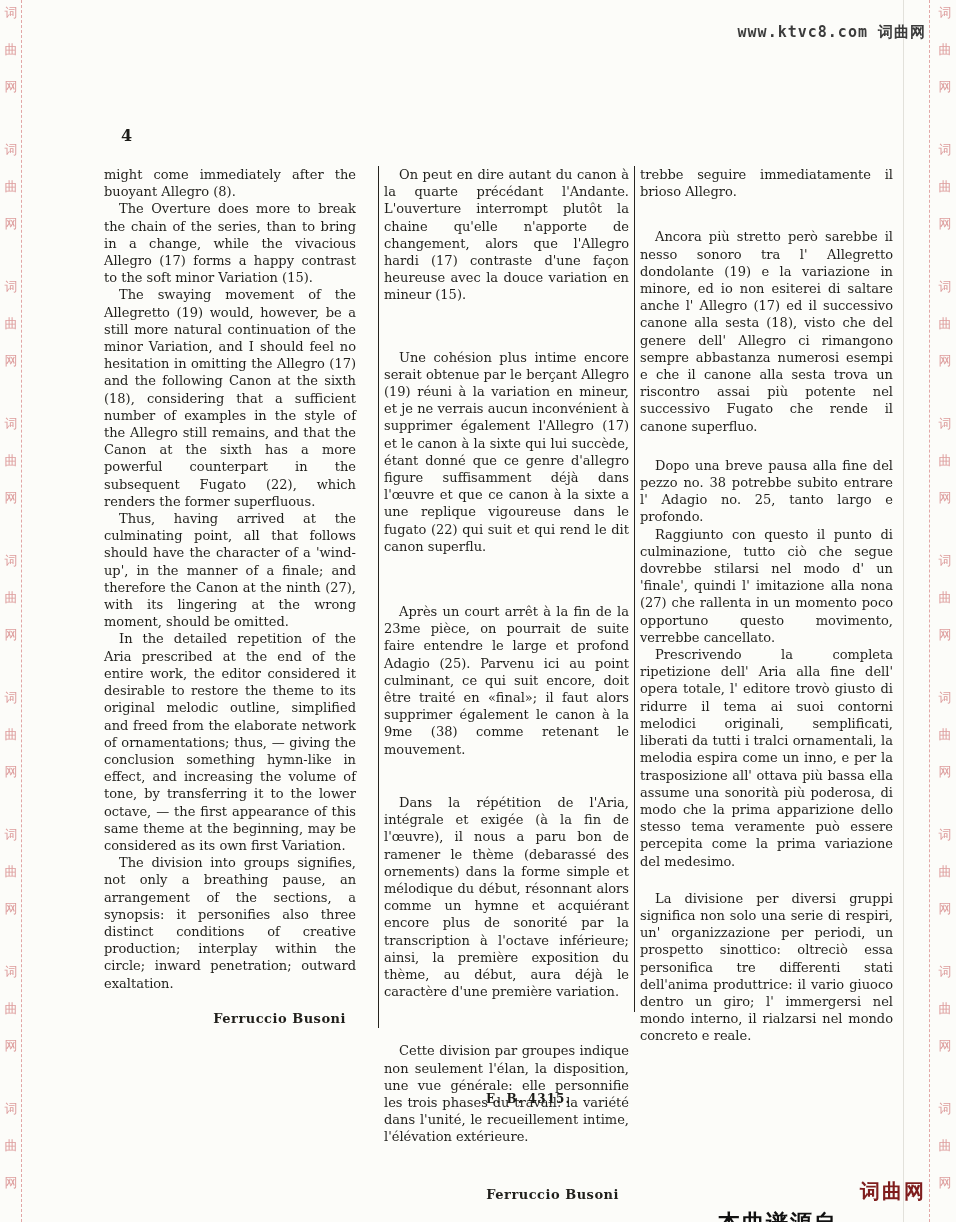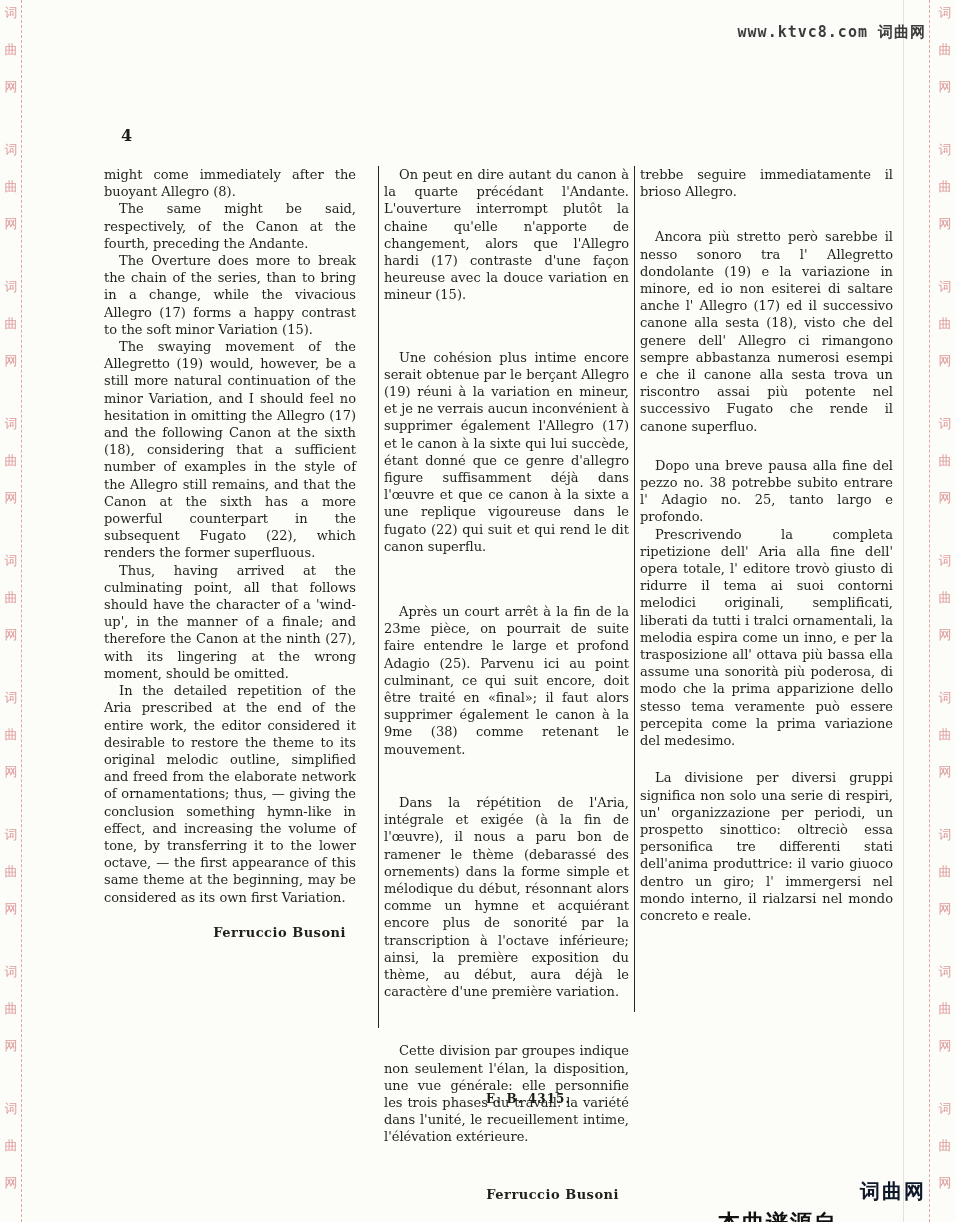--- a/index.html
+++ b/index.html
@@ -119,42 +119,43 @@
 
 <div class="wm-top">www.ktvc8.com 词曲网</div>
 
 <div class="page-number">4</div>
 
 <div class="rule rule-1"></div>
 <div class="rule rule-2"></div>
 
 <div class="col col-en">
   <p class="noindent">might come immediately after the buoyant Allegro (8).</p>
-  <p>The same might be said, respectively, of the Canon at the fourth, preceding the Andante.</p>
   <p>The Overture does more to break the chain of the series, than to bring in a change, while the vivacious Allegro (17) forms a happy contrast to the soft minor Variation (15).</p>
   <p>The swaying movement of the Allegretto (19) would, however, be a still more natural continuation of the minor Variation, and I should feel no hesitation in omitting the Allegro (17) and the following Canon at the sixth (18), considering that a sufficient number of examples in the style of the Allegro still remains, and that the Canon at the sixth has a more powerful counterpart in the subsequent Fugato (22), which renders the former superfluous.</p>
   <p>Thus, having arrived at the culminating point, all that follows should have the character of a 'wind-up', in the manner of a finale; and therefore the Canon at the ninth (27), with its lingering at the wrong moment, should be omitted.</p>
   <p>In the detailed repetition of the Aria prescribed at the end of the entire work, the editor considered it desirable to restore the theme to its original melodic outline, simplified and freed from the elaborate network of ornamentations; thus, — giving the conclusion something hymn-like in effect, and increasing the volume of tone, by transferring it to the lower octave, — the first appearance of this same theme at the beginning, may be considered as its own first Variation.</p>
+  <p>The division into groups signifies, not only a breathing pause, an arrangement of the sections, a synopsis: it personifies also three distinct conditions of creative production; interplay within the circle; inward penetration; outward exaltation.</p>
   <div class="signature sig-en">Ferruccio Busoni</div>
 </div>
 
 <div class="col col-fr">
   <p>On peut en dire autant du canon à la quarte précédant l'Andante. L'ouverture interrompt plutôt la chaine qu'elle n'apporte de changement, alors que l'Allegro hardi (17) contraste d'une façon heureuse avec la douce variation en mineur (15).</p>
   <p class="g45">Une cohésion plus intime encore serait obtenue par le berçant Allegro (19) réuni à la variation en mineur, et je ne verrais aucun inconvénient à supprimer également l'Allegro (17) et le canon à la sixte qui lui succède, étant donné que ce genre d'allegro figure suffisamment déjà dans l'œuvre et que ce canon à la sixte a une replique vigoureuse dans le fugato (22) qui suit et qui rend le dit canon superflu.</p>
   <p class="g48">Après un court arrêt à la fin de la 23me pièce, on pourrait de suite faire entendre le large et profond Adagio (25). Parvenu ici au point culminant, ce qui suit encore, doit être traité en «final»; il faut alors supprimer également le canon à la 9me (38) comme retenant le mouvement.</p>
   <p class="g36">Dans la répétition de l'Aria, intégrale et exigée (à la fin de l'œuvre), il nous a paru bon de ramener le thème (debarassé des ornements) dans la forme simple et mélodique du début, résonnant alors comme un hymne et acquiérant encore plus de sonorité par la transcription à l'octave inférieure; ainsi, la première exposition du thème, au début, aura déjà le caractère d'une première variation.</p>
   <p class="g42">Cette division par groupes indique non seulement l'élan, la disposition, une vue générale: elle personnifie les trois phases du travail: la variété dans l'unité, le recueillement intime, l'élévation extérieure.</p>
   <div class="signature sig-fr">Ferruccio Busoni</div>
 </div>
 
 <div class="col col-it">
   <p class="noindent">trebbe seguire immediatamente il brioso Allegro.</p>
   <p class="g28">Ancora più stretto però sarebbe il nesso sonoro tra l' Allegretto dondolante (19) e la variazione in minore, ed io non esiterei di saltare anche l' Allegro (17) ed il successivo canone alla sesta (18), visto che del genere dell' Allegro ci rimangono sempre abbastanza numerosi esempi e che il canone alla sesta trova un riscontro assai più potente nel successivo Fugato che rende il canone superfluo.</p>
   <p class="g22">Dopo una breve pausa alla fine del pezzo no. 38 potrebbe subito entrare l' Adagio no. 25, tanto largo e profondo.</p>
+  <p>Raggiunto con questo il punto di culminazione, tutto ciò che segue dovrebbe stilarsi nel modo d' un 'finale', quindi l' imitazione alla nona (27) che rallenta in un momento poco opportuno questo movimento, verrebbe cancellato.</p>
   <p>Prescrivendo la completa ripetizione dell' Aria alla fine dell' opera totale, l' editore trovò giusto di ridurre il tema ai suoi contorni melodici originali, semplificati, liberati da tutti i tralci ornamentali, la melodia espira come un inno, e per la trasposizione all' ottava più bassa ella assume una sonorità più poderosa, di modo che la prima apparizione dello stesso tema veramente può essere percepita come la prima variazione del medesimo.</p>
   <p class="g20">La divisione per diversi gruppi significa non solo una serie di respiri, un' organizzazione per periodi, un prospetto sinottico: oltreciò essa personifica tre differenti stati dell'anima produttrice: il vario giuoco dentro un giro; l' immergersi nel mondo interno, il rialzarsi nel mondo concreto e reale.</p>
 
 </div>
 
 <div class="plate">E. B. 4315.</div>
 
 <div class="wm-bottom">本曲谱源自</div>
-<div class="wm-site" style="color: #0f172a;">词曲网</div>
+<div class="wm-site" style="color: #7f1d1d;">词曲网</div>
 
 </body></html>

